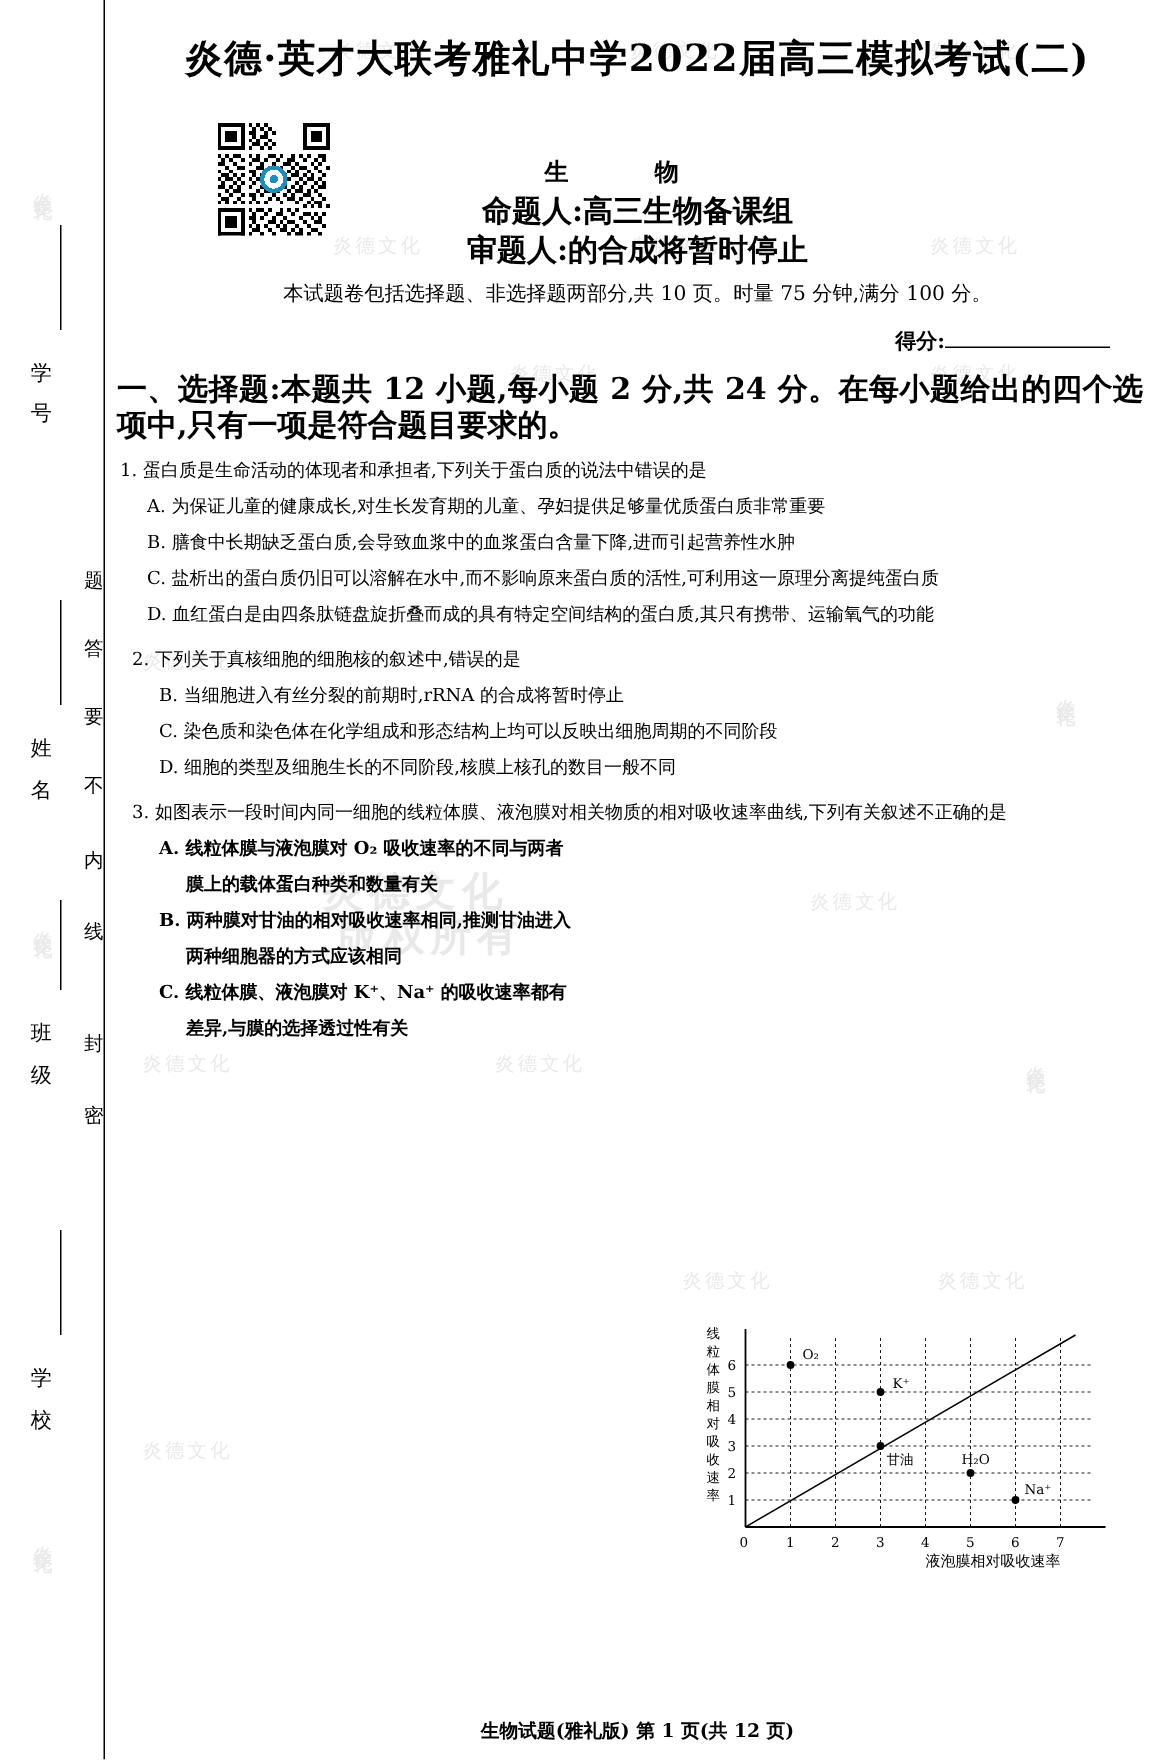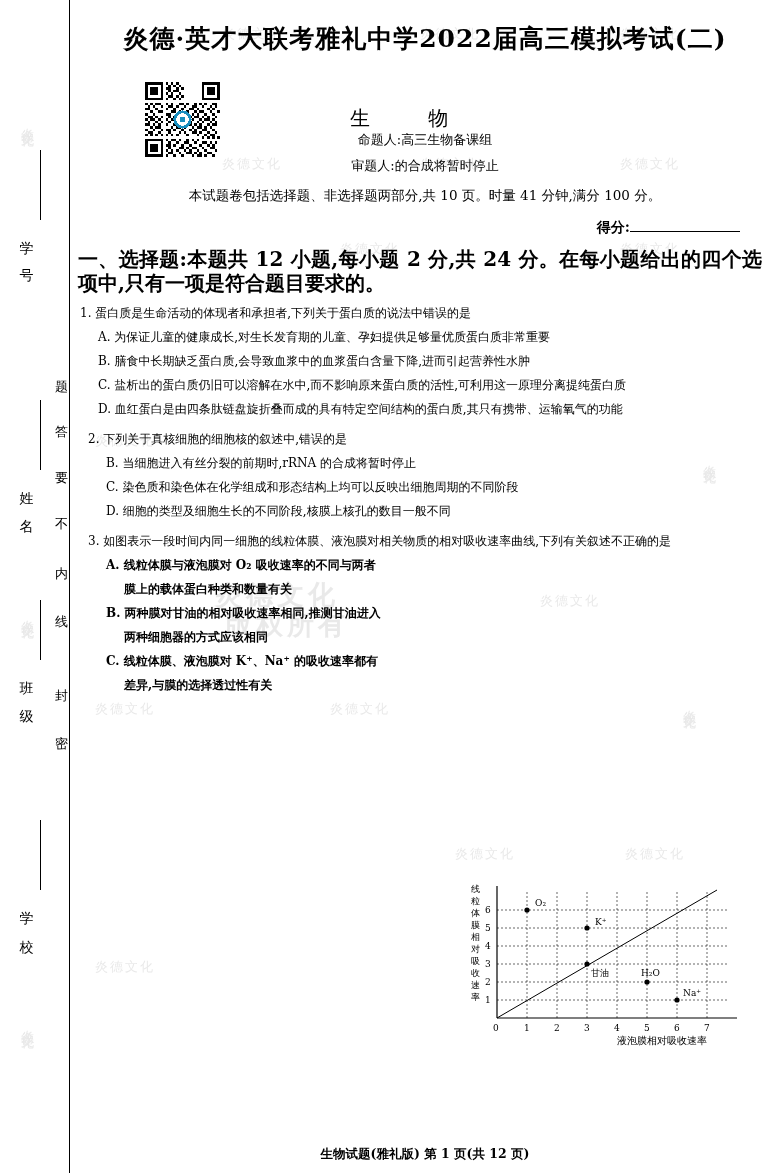--- a/index.html
+++ b/index.html
@@ -56,33 +56,33 @@
   }
   .title{
     text-align:center;
     font-size:25px;
     font-weight:bold;
     letter-spacing:1px;
     margin-top:22px;
   }
   .subject{
     position:absolute;
-    left:280px;top:105px;
-    font-size:20px;
-    font-weight:normal;
+    left:293px;top:105px;
+    font-size:16px;
+    font-weight:bold;
     letter-spacing:26px;
   }
   .qr{
     position:absolute;left:75px;top:82px;width:75px;height:75px;
   }
   .qr svg{display:block;}
   .proposer{
     text-align:center;
-    font-size:13px;
-    font-weight:normal;
+    font-size:20px;
+    font-weight:bold;
     margin-top:72px;
     line-height:26px;
   }
   .desc{
     font-size:13.5px;
     margin-top:8px;
     text-align:center;
   }
   .score{
     font-size:14px;
@@ -403,21 +403,21 @@
     </svg>
   </div>
 
   <div class="subject">生      物</div>
 
   <div class="proposer">
     <div>命题人:高三生物备课组</div>
     <div>审题人:的合成将暂时停止</div>
   </div>
 
-  <div class="desc">本试题卷包括选择题、非选择题两部分,共 10 页。时量 41 分钟,满分 100 分。</div>
+  <div class="desc">本试题卷包括选择题、非选择题两部分,共 10 页。时量 75 分钟,满分 100 分。</div>
 
   <div class="score">
     <span>得分:</span><u></u>
   </div>
 
   <div class="sec-head">一、选择题:本题共 12 小题,每小题 2 分,共 24 分。在每小题给出的四个选项中,只有一项是符合题目要求的。</div>
 
   <div class="q">
     <div class="hang">
       <span>1.</span>

